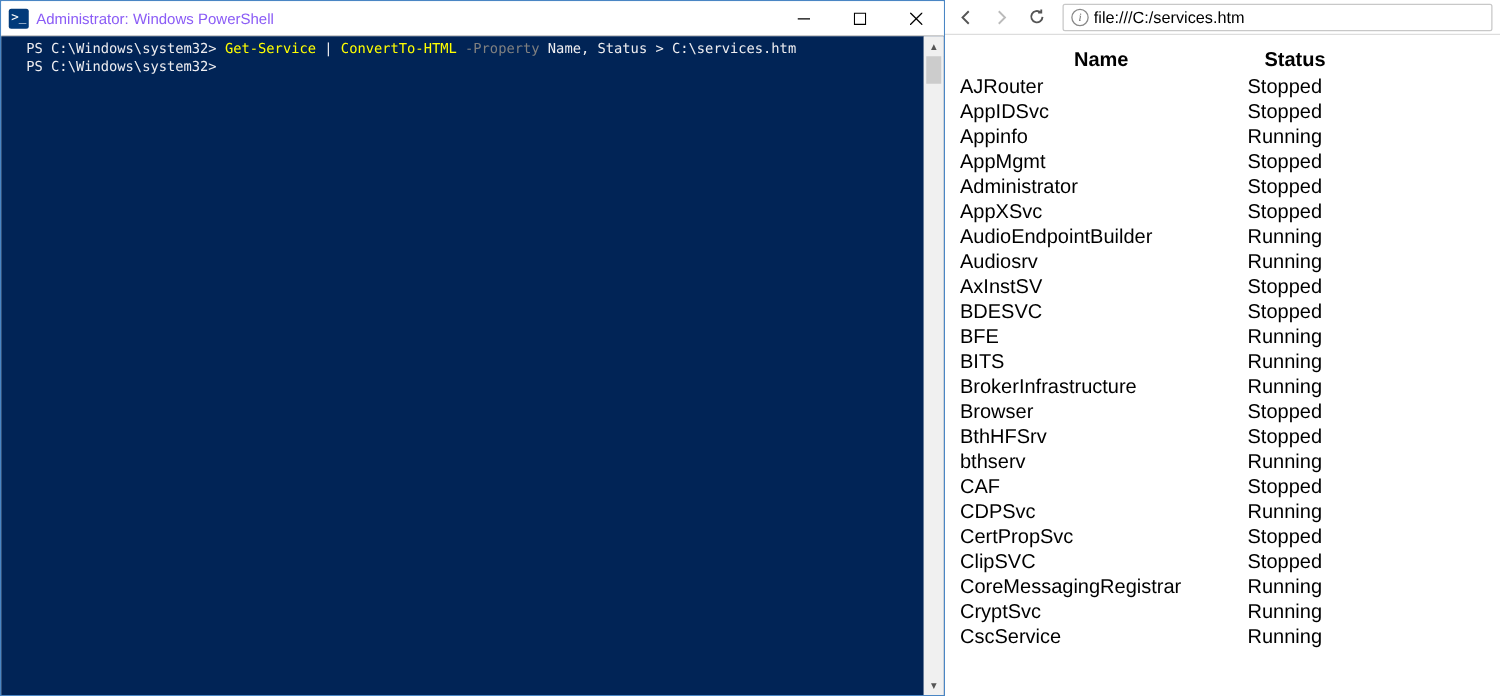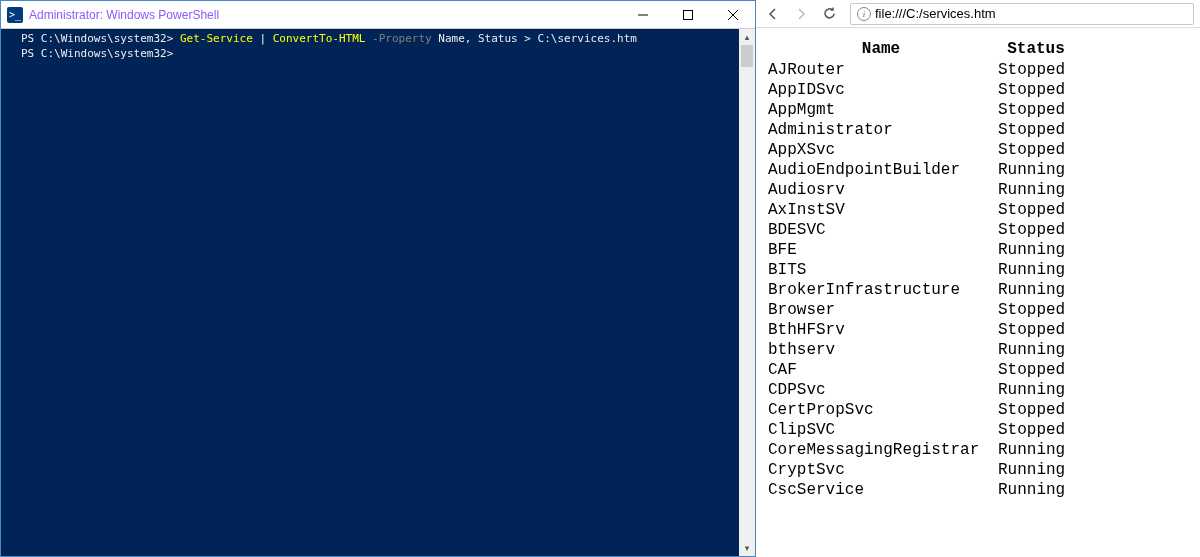--- a/index.html
+++ b/index.html
@@ -153,21 +153,21 @@
   }
   .br-addr-text {
     font-size: 13px;
     color: #000;
     flex: 1;
   }
   .browser-content {
     flex: 1;
     overflow: auto;
     padding: 10px 0 10px 10px;
-    font-family: Liberation Mono, monospace;
+    font-family: Liberation Sans, sans-serif;
     font-size: 16px;
     color: #000;
   }
   table.services {
     border-collapse: collapse;
   }
   table.services th {
     text-align: center;
     font-weight: bold;
     padding: 2px 10px;
@@ -254,20 +254,24 @@
       <tbody id="services-body">
       <tr>
             <td class="name-col">AJRouter</td>
             <td class="status-col">Stopped</td>
           </tr>
           <tr>
             <td class="name-col">AppIDSvc</td>
             <td class="status-col">Stopped</td>
           </tr>
           <tr>
+            <td class="name-col">Appinfo</td>
+            <td class="status-col">Running</td>
+          </tr>
+          <tr>
             <td class="name-col">AppMgmt</td>
             <td class="status-col">Stopped</td>
           </tr>
           <tr>
             <td class="name-col">Administrator</td>
             <td class="status-col">Stopped</td>
           </tr>
           <tr>
             <td class="name-col">AppXSvc</td>
             <td class="status-col">Stopped</td>

